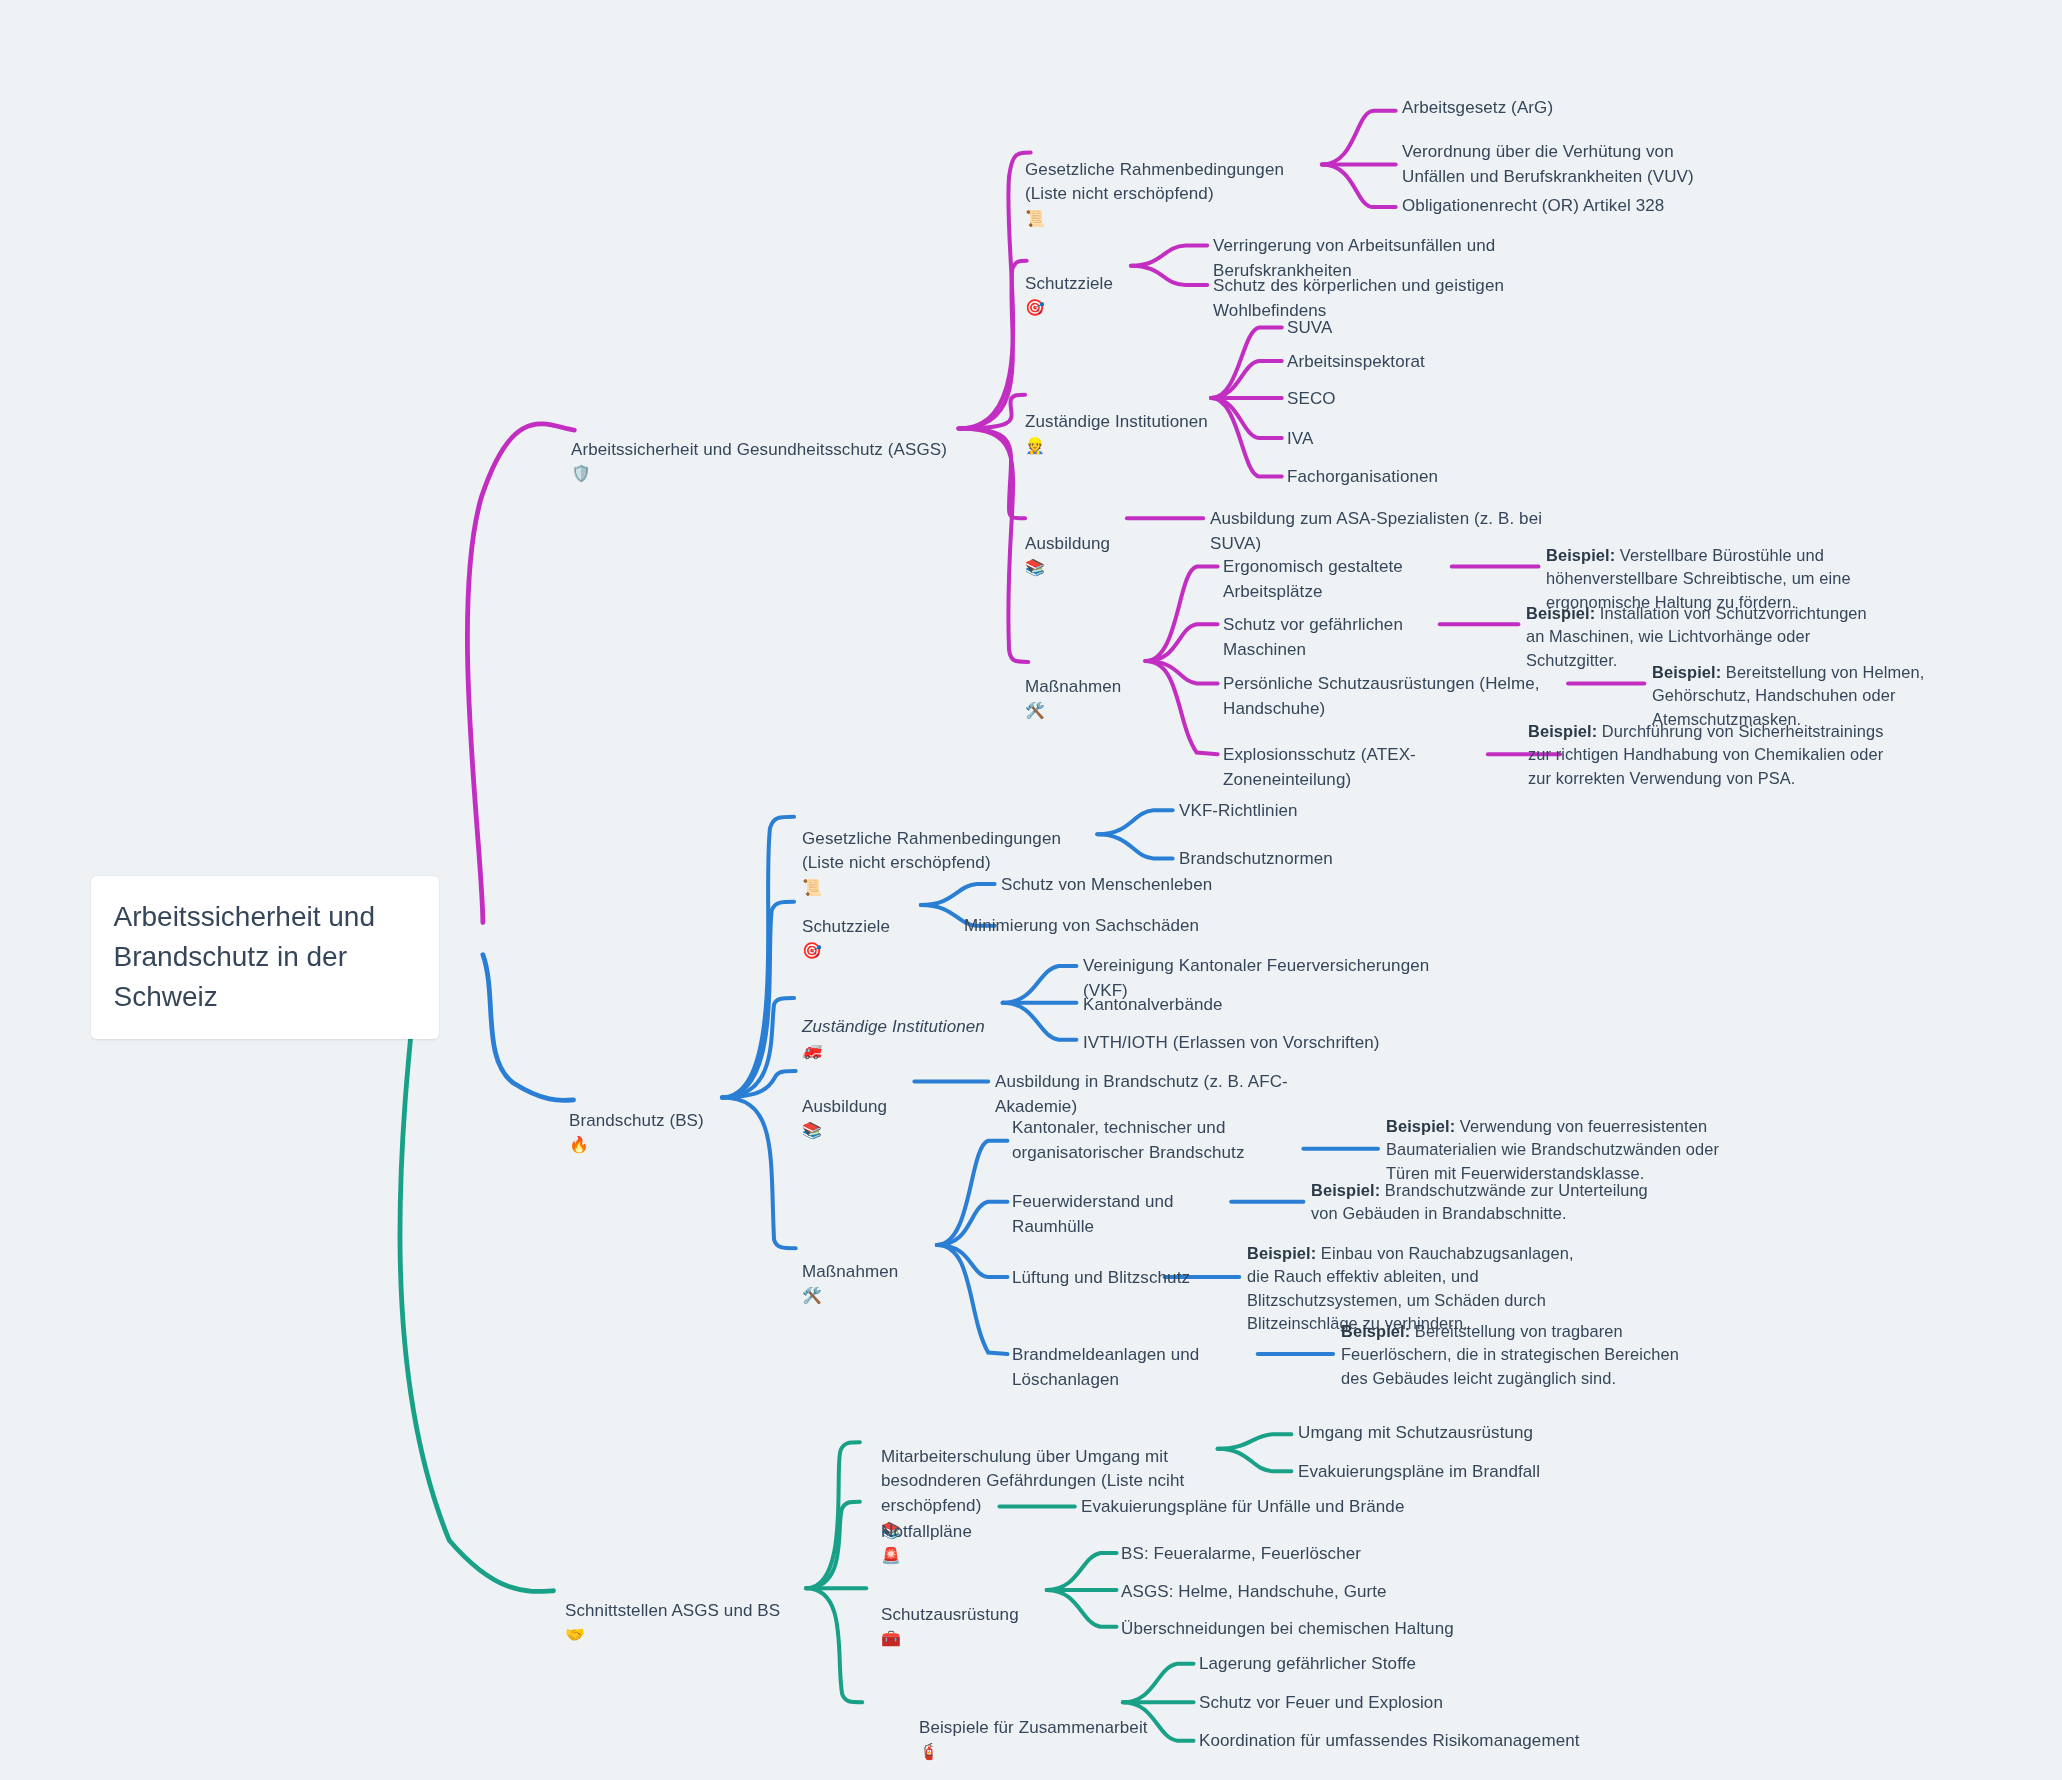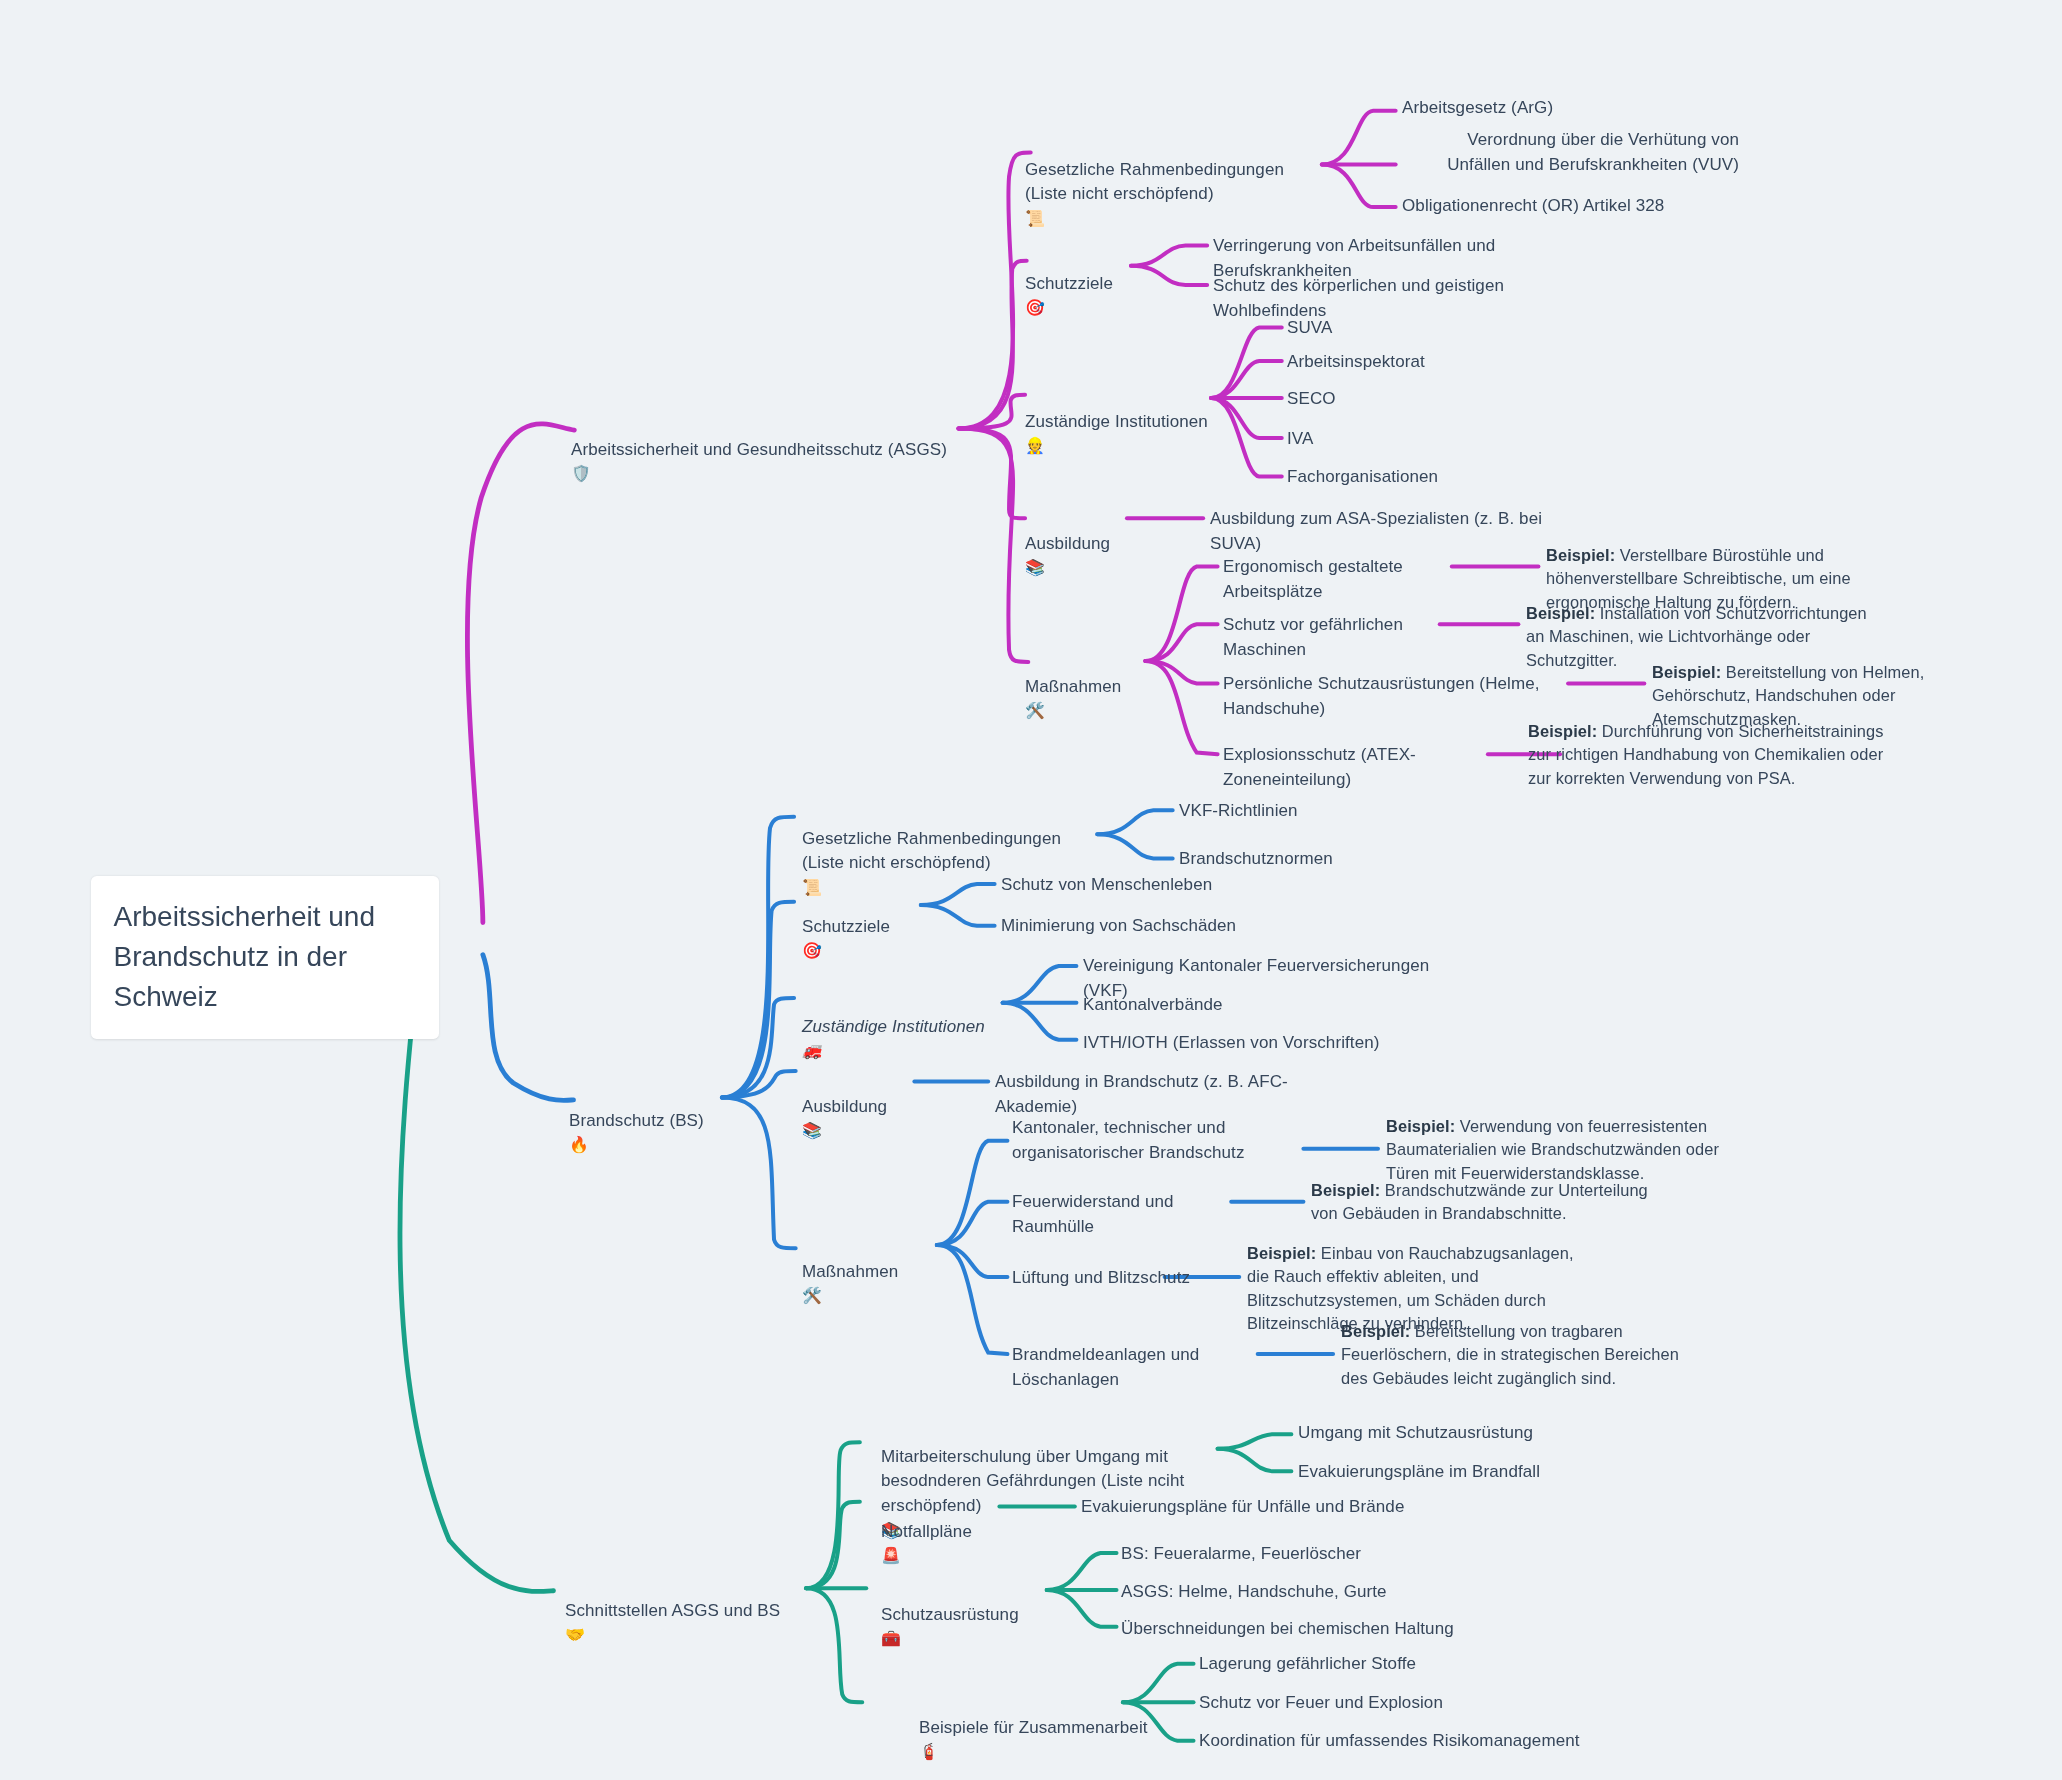--- a/index.html
+++ b/index.html
@@ -184,21 +184,21 @@
   <div class="node" style="left:571px; top:413px; width:377px;">
     <span>Arbeitssicherheit und Gesundheitsschutz (ASGS)</span>
     <span class="emj">🛡️</span>
   </div>
 
   <div class="node" style="left:1025px; top:133px; width:305px;">
     <span>Gesetzliche Rahmenbedingungen (Liste nicht erschöpfend)</span>
     <span class="emj">📜</span>
   </div>
   <div class="node" style="left:1402px; top:96px; width:353px;">Arbeitsgesetz (ArG)</div>
-  <div class="node" style="left:1402px; top:128px; width:337px;text-align:right;">Verordnung über die Verhütung von Unfällen und Berufskrankheiten (VUV)</div>
+  <div class="node" style="left:1402px; top:140px; width:337px;">Verordnung über die Verhütung von Unfällen und Berufskrankheiten (VUV)</div>
   <div class="node" style="left:1402px; top:194px; width:337px;">Obligationenrecht (OR) Artikel 328</div>
 
   <div class="node" style="left:1025px; top:247px; width:144px;">
     <span>Schutzziele</span>
     <span class="emj">🎯</span>
   </div>
   <div class="node" style="left:1213px; top:234px; width:401px;">Verringerung von Arbeitsunfällen und Berufskrankheiten</div>
   <div class="node" style="left:1213px; top:274px; width:401px;">Schutz des körperlichen und geistigen Wohlbefindens</div>
 
   <div class="node" style="left:1025px; top:385px; width:209px;">
@@ -243,21 +243,21 @@
     <span class="emj">📜</span>
   </div>
   <div class="node" style="left:1179px; top:799px;">VKF-Richtlinien</div>
   <div class="node" style="left:1179px; top:847px;">Brandschutznormen</div>
 
   <div class="node" style="left:802px; top:890px; width:144px;">
     <span>Schutzziele</span>
     <span class="emj">🎯</span>
   </div>
   <div class="node" style="left:1001px; top:873px;">Schutz von Menschenleben</div>
-  <div class="node" style="left:1001px; top:914px;text-align:right;">Minimierung von Sachschäden</div>
+  <div class="node" style="left:964px; top:914px;text-align:right;">Minimierung von Sachschäden</div>
 
   <div class="node" style="left:802px; top:990px; width:209px;font-style:italic;">
     <span>Zuständige Institutionen</span>
     <span class="emj">🚒</span>
   </div>
   <div class="node" style="left:1083px; top:954px; width:369px;">Vereinigung Kantonaler Feuerversicherungen (VKF)</div>
   <div class="node" style="left:1083px; top:993px;">Kantonalverbände</div>
   <div class="node" style="left:1083px; top:1031px; width:345px;">IVTH/IOTH (Erlassen von Vorschriften)</div>
 
   <div class="node" style="left:802px; top:1070px; width:128px;">

